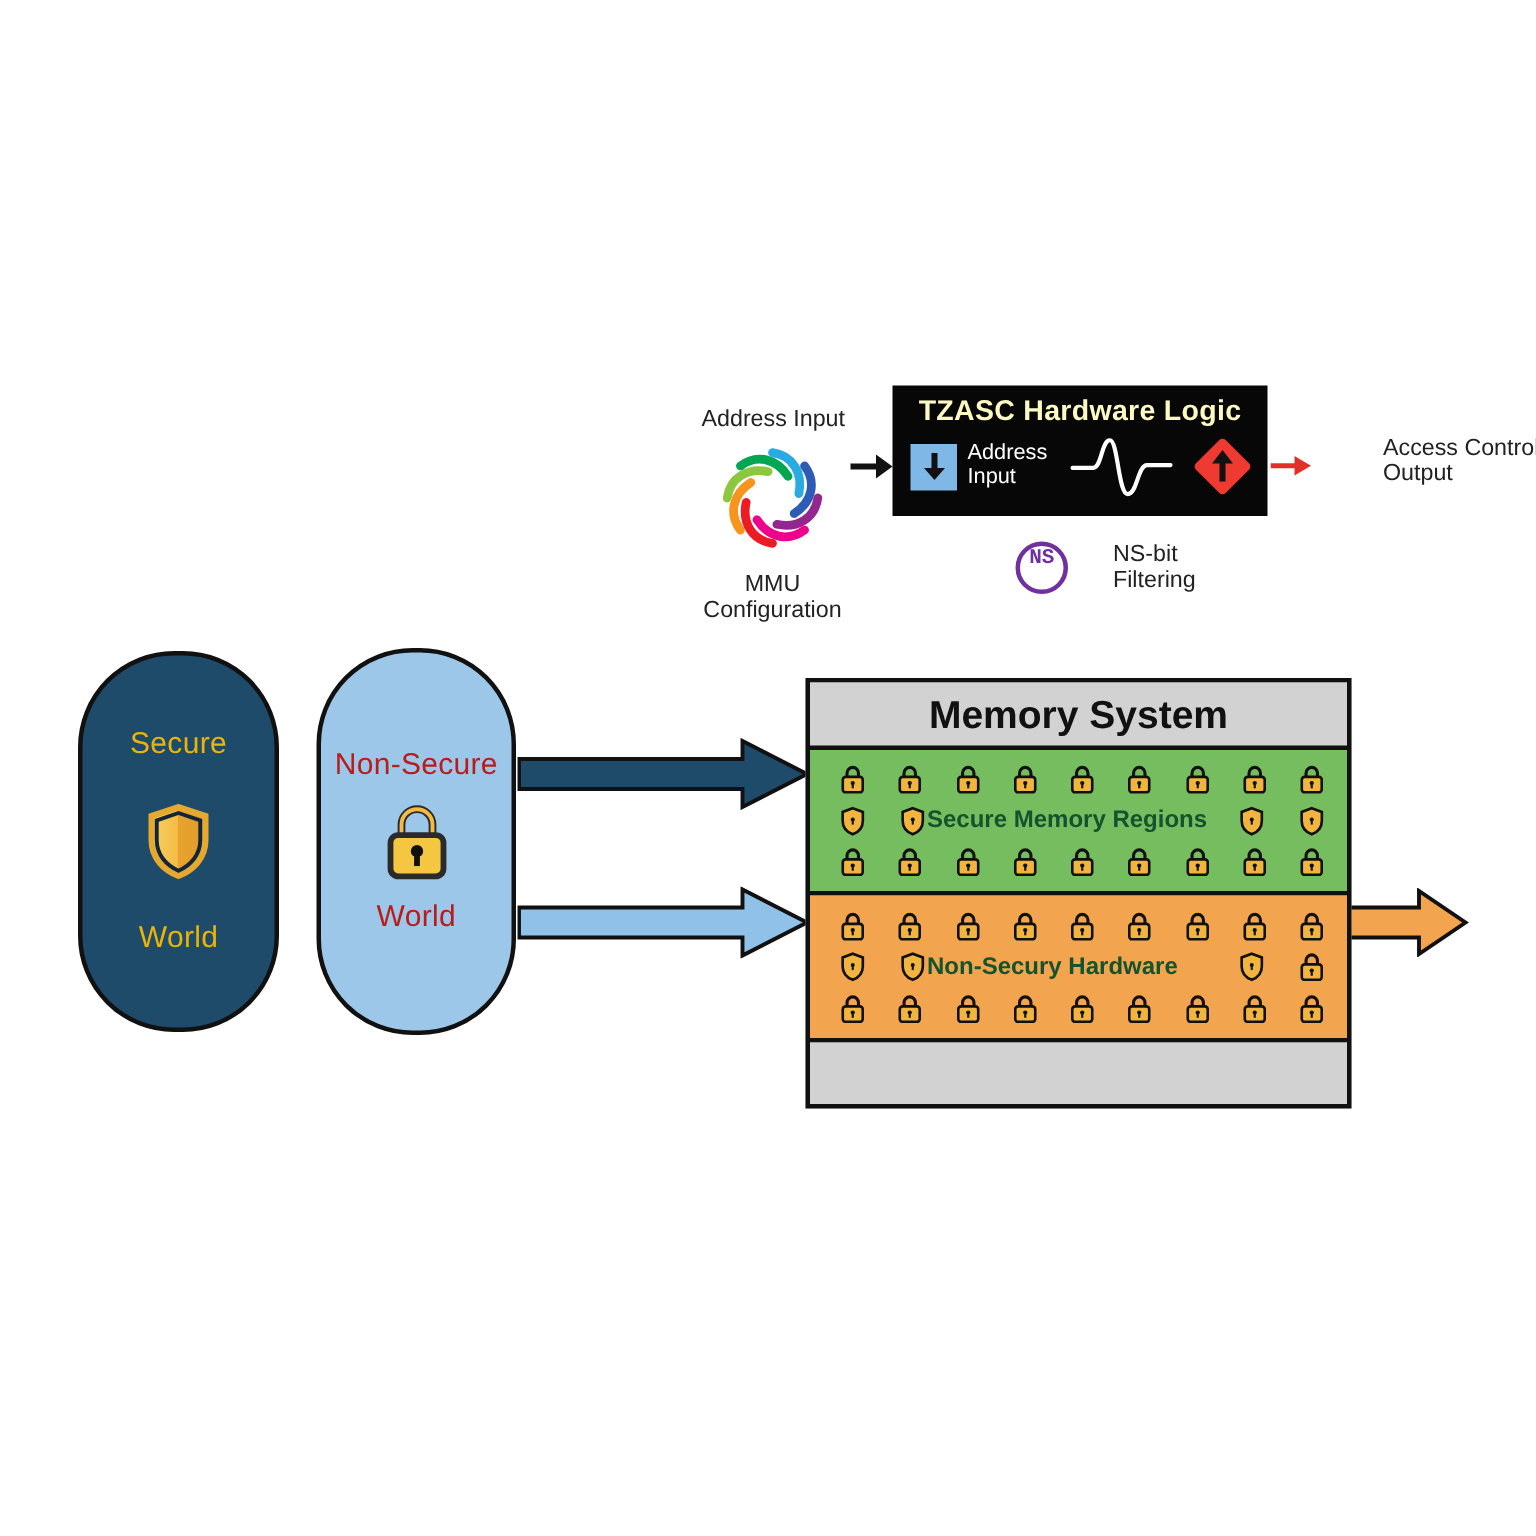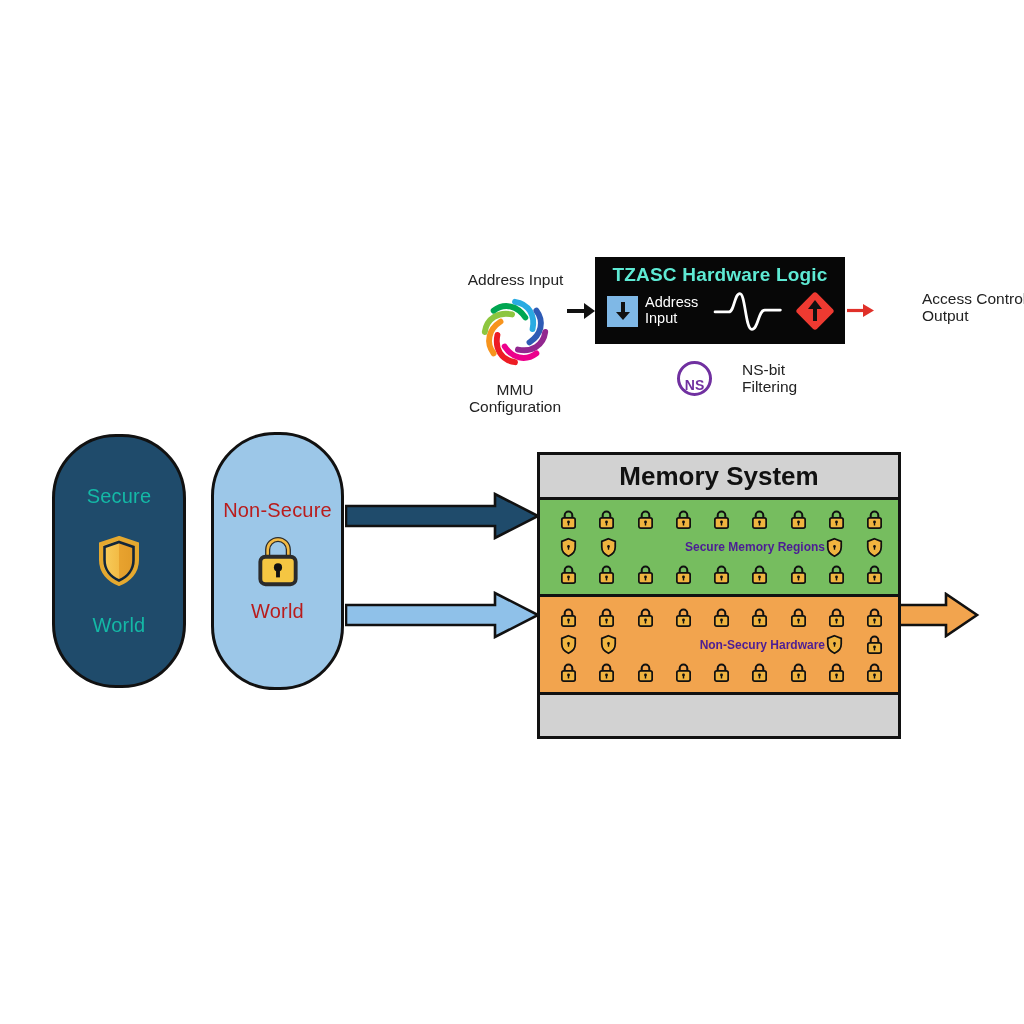--- a/index.html
+++ b/index.html
@@ -8,59 +8,59 @@
   .abs{position:absolute;}
   .lbl{font-size:15.5px;line-height:1.12;color:#222;}
 
   
   .addr-in-lbl{left:448px;top:271px;width:135px;text-align:center;}
   .mmu-icon{left:474px;top:293px;}
   .mmu-lbl{left:460px;top:369px;width:110px;text-align:center;margin-top:12px;}
   .arrow-in{left:566px;top:299px;}
   .tzasc-box{left:595px;top:257px;width:250px;height:87px;background:#070707;
              box-sizing:border-box;display:flex;flex-direction:column;}
-  .tzasc-title{color:#5eead4;font-size:19px;font-weight:600;text-align:center;margin-top:7px;letter-spacing:.2px;}
+  .tzasc-title{color:#fef9c3;font-size:19px;font-weight:600;text-align:center;margin-top:7px;letter-spacing:.2px;}
   .tzasc-row{display:flex;align-items:center;flex:1;padding:0 10px 8px 12px;gap:7px;}
   .addr-sq{width:31px;height:31px;background:#7FB8E6;display:flex;align-items:center;justify-content:center;flex:0 0 auto;}
   .tzasc-addr{color:#fff;font-size:14.5px;line-height:1.1;width:60px;flex:0 0 auto;}
   .diamond-wrap{position:relative;width:40px;height:40px;flex:0 0 auto;margin-left:auto;}
   .diamond{position:absolute;left:6px;top:6px;width:28px;height:28px;background:#EE3A31;transform:rotate(45deg);border-radius:3px;}
   .diamond-arrow{position:absolute;left:0;top:0;}
   .arrow-red{left:847px;top:302px;}
   .acc-lbl{left:922px;top:290px;width:112px;}
   .ns-badge{left:677px;top:361px;width:35px;height:35px;border:3.5px solid #7030A0;border-radius:50%;
-            box-sizing:border-box;display:flex;align-items:flex-end;justify-content:center;
-            color:#7030A0;font-weight:700;font-size:14px;background:#fff;}
+            box-sizing:border-box;display:flex;align-items:flex-start;justify-content:center;
+            color:#7030A0;font-weight:700;font-size:14px;background:#fff;font-family:Liberation Mono, monospace;}
   .ns-lbl{left:722px;top:361px;width:72px;margin-left:20px;}
 
   
   .pill{border:3.5px solid #111;border-radius:64px;box-sizing:border-box;
         display:flex;flex-direction:column;align-items:center;justify-content:center;gap:11px;}
-  .pill-secure{left:52px;top:434px;width:134px;height:254px;background:#1F4B6B;color:#14b8a6;gap:28px;}
+  .pill-secure{left:52px;top:434px;width:134px;height:254px;background:#1F4B6B;color:#eab308;gap:28px;}
   .pill-nonsecure{left:211px;top:432px;width:133px;height:258px;background:#9CC7E8;color:#b91c1c;}
   .pill-line{font-size:20px;letter-spacing:.2px;}
 
   
   .arrow-secure{left:345px;top:492px;}
   .arrow-nonsecure{left:345px;top:591px;}
   .arrow-out{left:898px;top:592px;}
 
   
   .memory-box{left:537px;top:424px;width:364px;height:287px;border:3px solid #111;
               box-sizing:border-box;display:flex;flex-direction:column;background:#D2D2D2;margin-top:28px;}
   .mem-header{height:42px;border-bottom:3px solid #111;background:#D2D2D2;display:flex;
               align-items:center;justify-content:center;font-size:26px;font-weight:600;color:#111;}
   .mem-band{box-sizing:border-box;border-bottom:3px solid #111;display:flex;flex-direction:column;
             justify-content:space-evenly;padding:3px 14px 3px 19px;}
   .band-secure{height:97px;background:#76BD5F;}
   .band-nonsecure{height:98px;background:#F2A44E;}
   .mem-footer{flex:1;background:#D2D2D2;}
   .mrow{display:flex;justify-content:space-between;align-items:center;}
   .mrow.mid .micons{display:flex;gap:21px;}
-  .mlabel{flex:1;text-align:right;font-size:12px;font-weight:600;color:#4c1d95;}
+  .mlabel{flex:1;text-align:left;font-size:16px;font-weight:600;color:#14532d;}
   .mem-icon{width:19px;height:21px;display:block;}
   .hidden-defs{position:absolute;width:0;height:0;overflow:hidden;}
 </style>
 </head>
 <body>
 
 <div class="canvas">
 
   <svg class="hidden-defs" aria-hidden="true">
     <defs>

